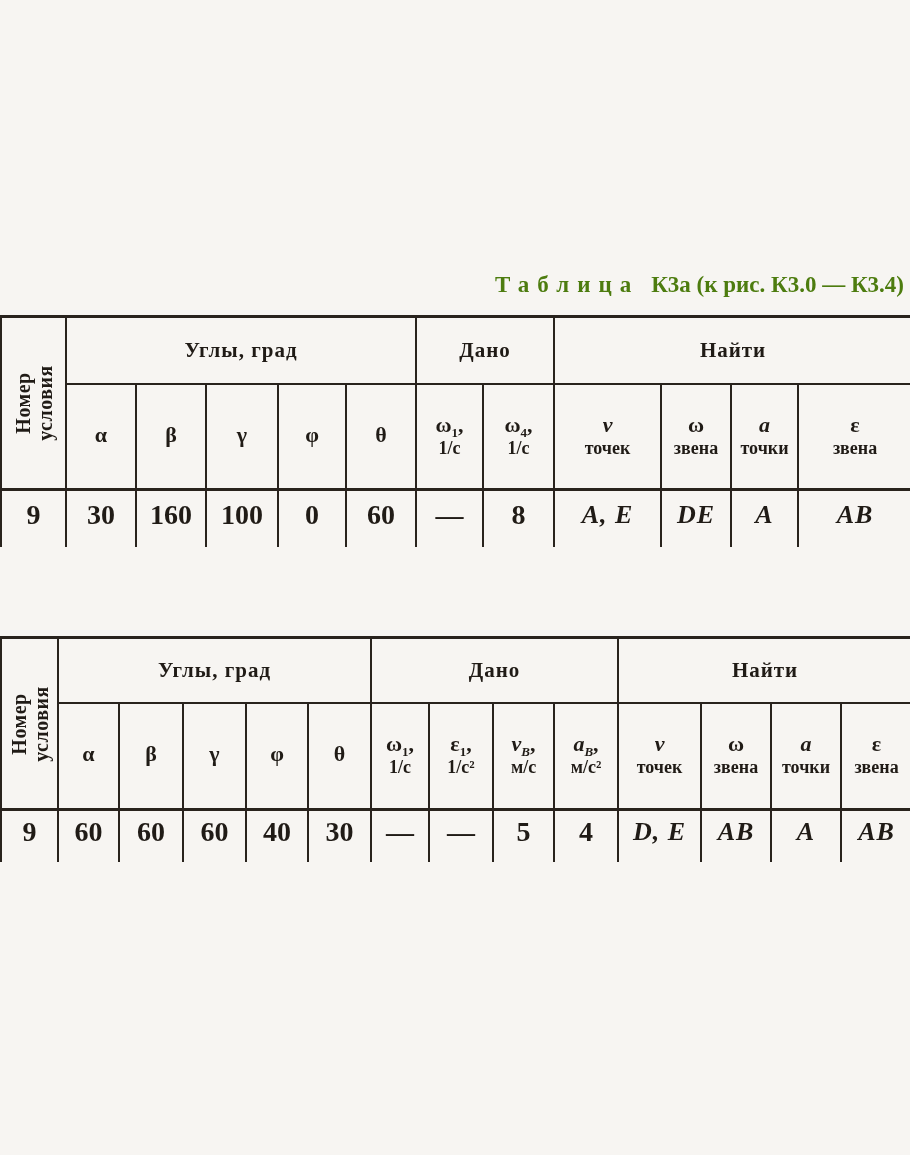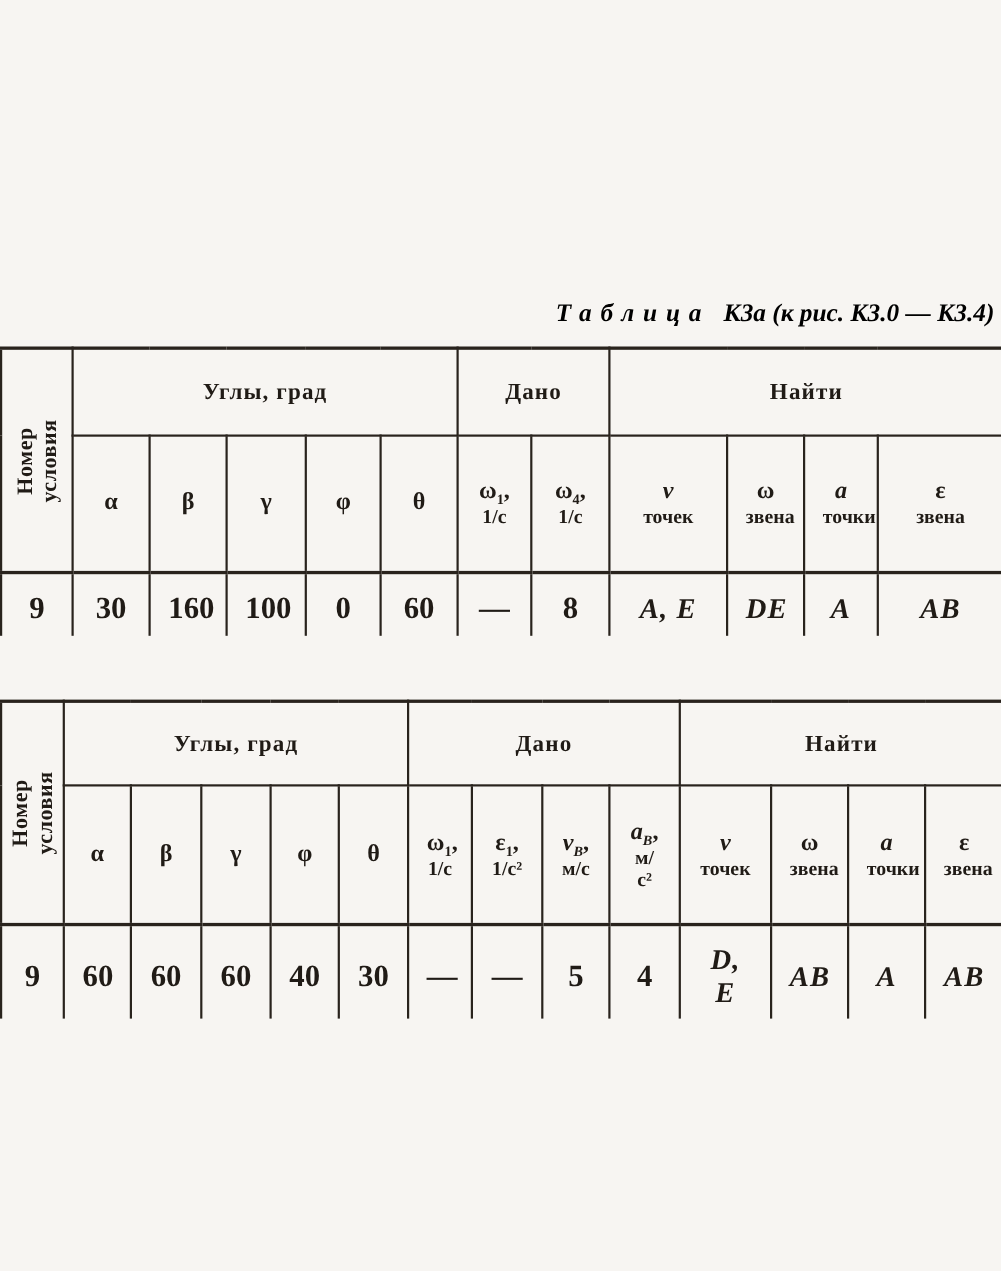--- a/index.html
+++ b/index.html
@@ -3,30 +3,30 @@
 <meta charset="utf-8">
 <style>
   html,body { margin:0; padding:0; background:#f7f5f2; }
   .page {
     position:relative; width:910px; height:1155px;
     background:#f7f5f2; color:#201b16; overflow:hidden;
     font-family:"Liberation Serif","DejaVu Serif",serif;
   }
   .doc-title {
     position:absolute; right:6px; font-size:23px; font-weight:bold;
-    white-space:nowrap; color:#000000;font-style:italic;
+    white-space:nowrap; color:#4d7c0f;
   }
   .doc-title .spaced { letter-spacing:8px; margin-right:12px; }
   .tbl {
     position:absolute; left:0; width:910px;
     border-collapse:collapse; table-layout:fixed;
     border-top:3px solid #29231d; border-left:2px solid #29231d;
   }
   .tbl td {
-    border:2px solid #29231d; padding:16px; text-align:center;
+    border:2px solid #29231d; padding:0; text-align:center;
     vertical-align:middle; overflow:hidden;
   }
   .tbl td:last-child { border-right:none; }
   .tbl tr.data td { border-bottom:none; border-top-width:3px; }
   .t1 { top:315px; }
   .t2 { top:636px; }
   .t1 tr.grp  { height:67px; }
   .t1 tr.subh { height:106px; }
   .t1 tr.data { height:57px; }
   .t2 tr.grp  { height:65px; }

